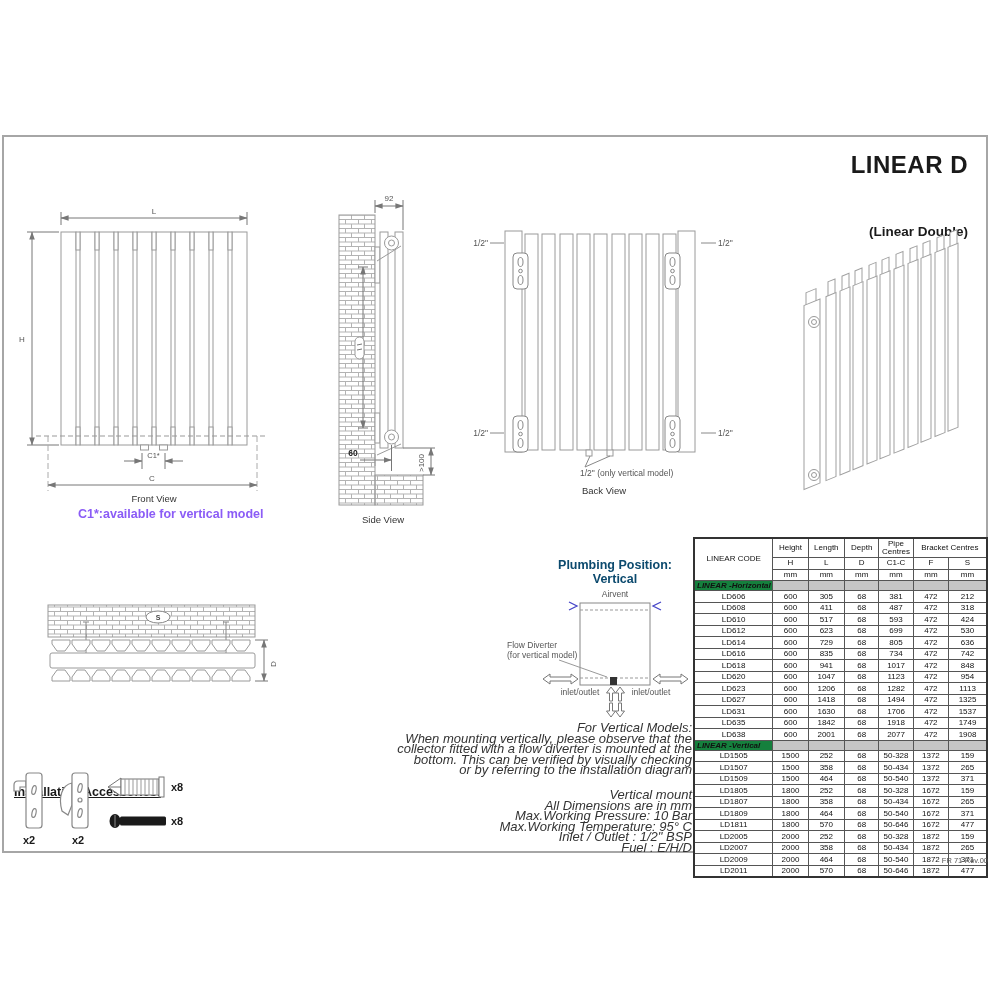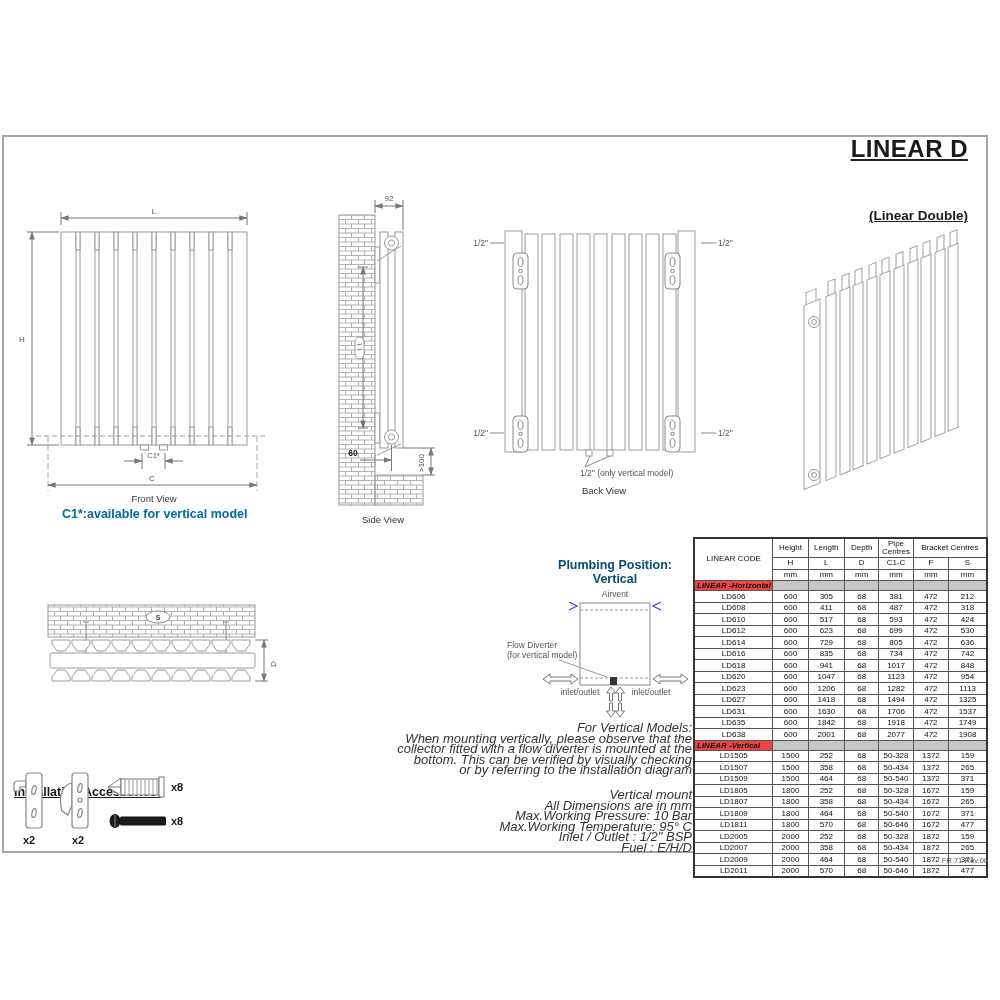--- a/index.html
+++ b/index.html
@@ -1,42 +1,42 @@
 <!DOCTYPE html>
 <html><head>
 <meta charset="utf-8">
 <style>
   html,body{margin:0;padding:0;}
   body{width:1000px;height:1000px;background:#fff;position:relative;
        font-family:"Liberation Sans", sans-serif;color:#222;overflow:hidden;}
   .abs{position:absolute;}
   .sheet{position:absolute;left:2px;top:135px;width:986px;height:718px;
          border:2px solid #a6a6a6;box-sizing:border-box;}
-  .page-title{position:absolute;top:136px;right:32px;text-align:right;line-height:1.05;text-decoration:underline;}
+  .page-title{position:absolute;top:152px;right:32px;text-align:right;line-height:1.05;}
   .page-title .main{font-size:24px;font-weight:bold;color:#1a1a1a;letter-spacing:.5px;}
   .page-title .sub{font-size:13.5px;font-weight:bold;color:#1a1a1a;margin-top:48px;}
-  .c1note{position:absolute;left:62px;top:507px;font-size:12.5px;font-weight:bold;color:#0369a1;}
+  .c1note{position:absolute;left:78px;top:507px;font-size:12.5px;font-weight:bold;color:#8b5cf6;}
   .acc-title{position:absolute;left:14px;top:745px;font-size:12.5px;font-weight:bold;
              color:#1a1a1a;text-decoration:underline;margin-top:40px;}
   .plumb-title{position:absolute;left:535px;top:559px;width:160px;text-align:center;
                font-size:12.5px;font-weight:bold;color:#0c4a6e;line-height:1.1;}
   .rnotes{position:absolute;right:308px;text-align:right;font-size:13px;
           line-height:10.6px;color:#333;white-space:nowrap;font-style:italic;}
   .docref{position:absolute;right:12px;top:856px;font-size:7.5px;color:#555;}
   
   table.spec{position:absolute;left:693px;top:537px;width:295px;border-collapse:collapse;
              table-layout:fixed;font-size:8px;color:#111;background:#fff;border:2px solid #333;}
   .spec th,.spec td{border:1px solid #555;padding:0;text-align:center;overflow:hidden;
                     white-space:nowrap;font-weight:normal;}
   .spec thead th{font-weight:normal;line-height:8.5px;}
   .spec thead tr:nth-child(1) th{height:18px;}
   .spec thead tr:nth-child(2) th{height:11px;}
   .spec thead tr:nth-child(3) th{height:10px;margin-top:10px;}
   .spec tbody td{height:10.5px;}
-  .spec .sec-label{background:#ef4444;font-style:italic;font-weight:bold;text-align:left;
+  .spec .sec-label{background:#15803d;font-style:italic;font-weight:bold;text-align:left;
                    padding-left:2px;}
   .spec .sec-fill{background:#c6c6c6;}
   .spec tr.section-row td{height:9px;}
   
   text{font-family:"Liberation Sans", sans-serif;}
   .dimtxt{font-size:8px;fill:#555;}
   .dimtxt-sm{font-size:7.5px;fill:#555;}
   .viewlbl{font-size:9.5px;fill:#333;}
   .boldtxt{font-size:8.5px;font-weight:bold;fill:#222;}
   .qtytxt{font-size:11px;font-weight:bold;fill:#1a1a1a;}

